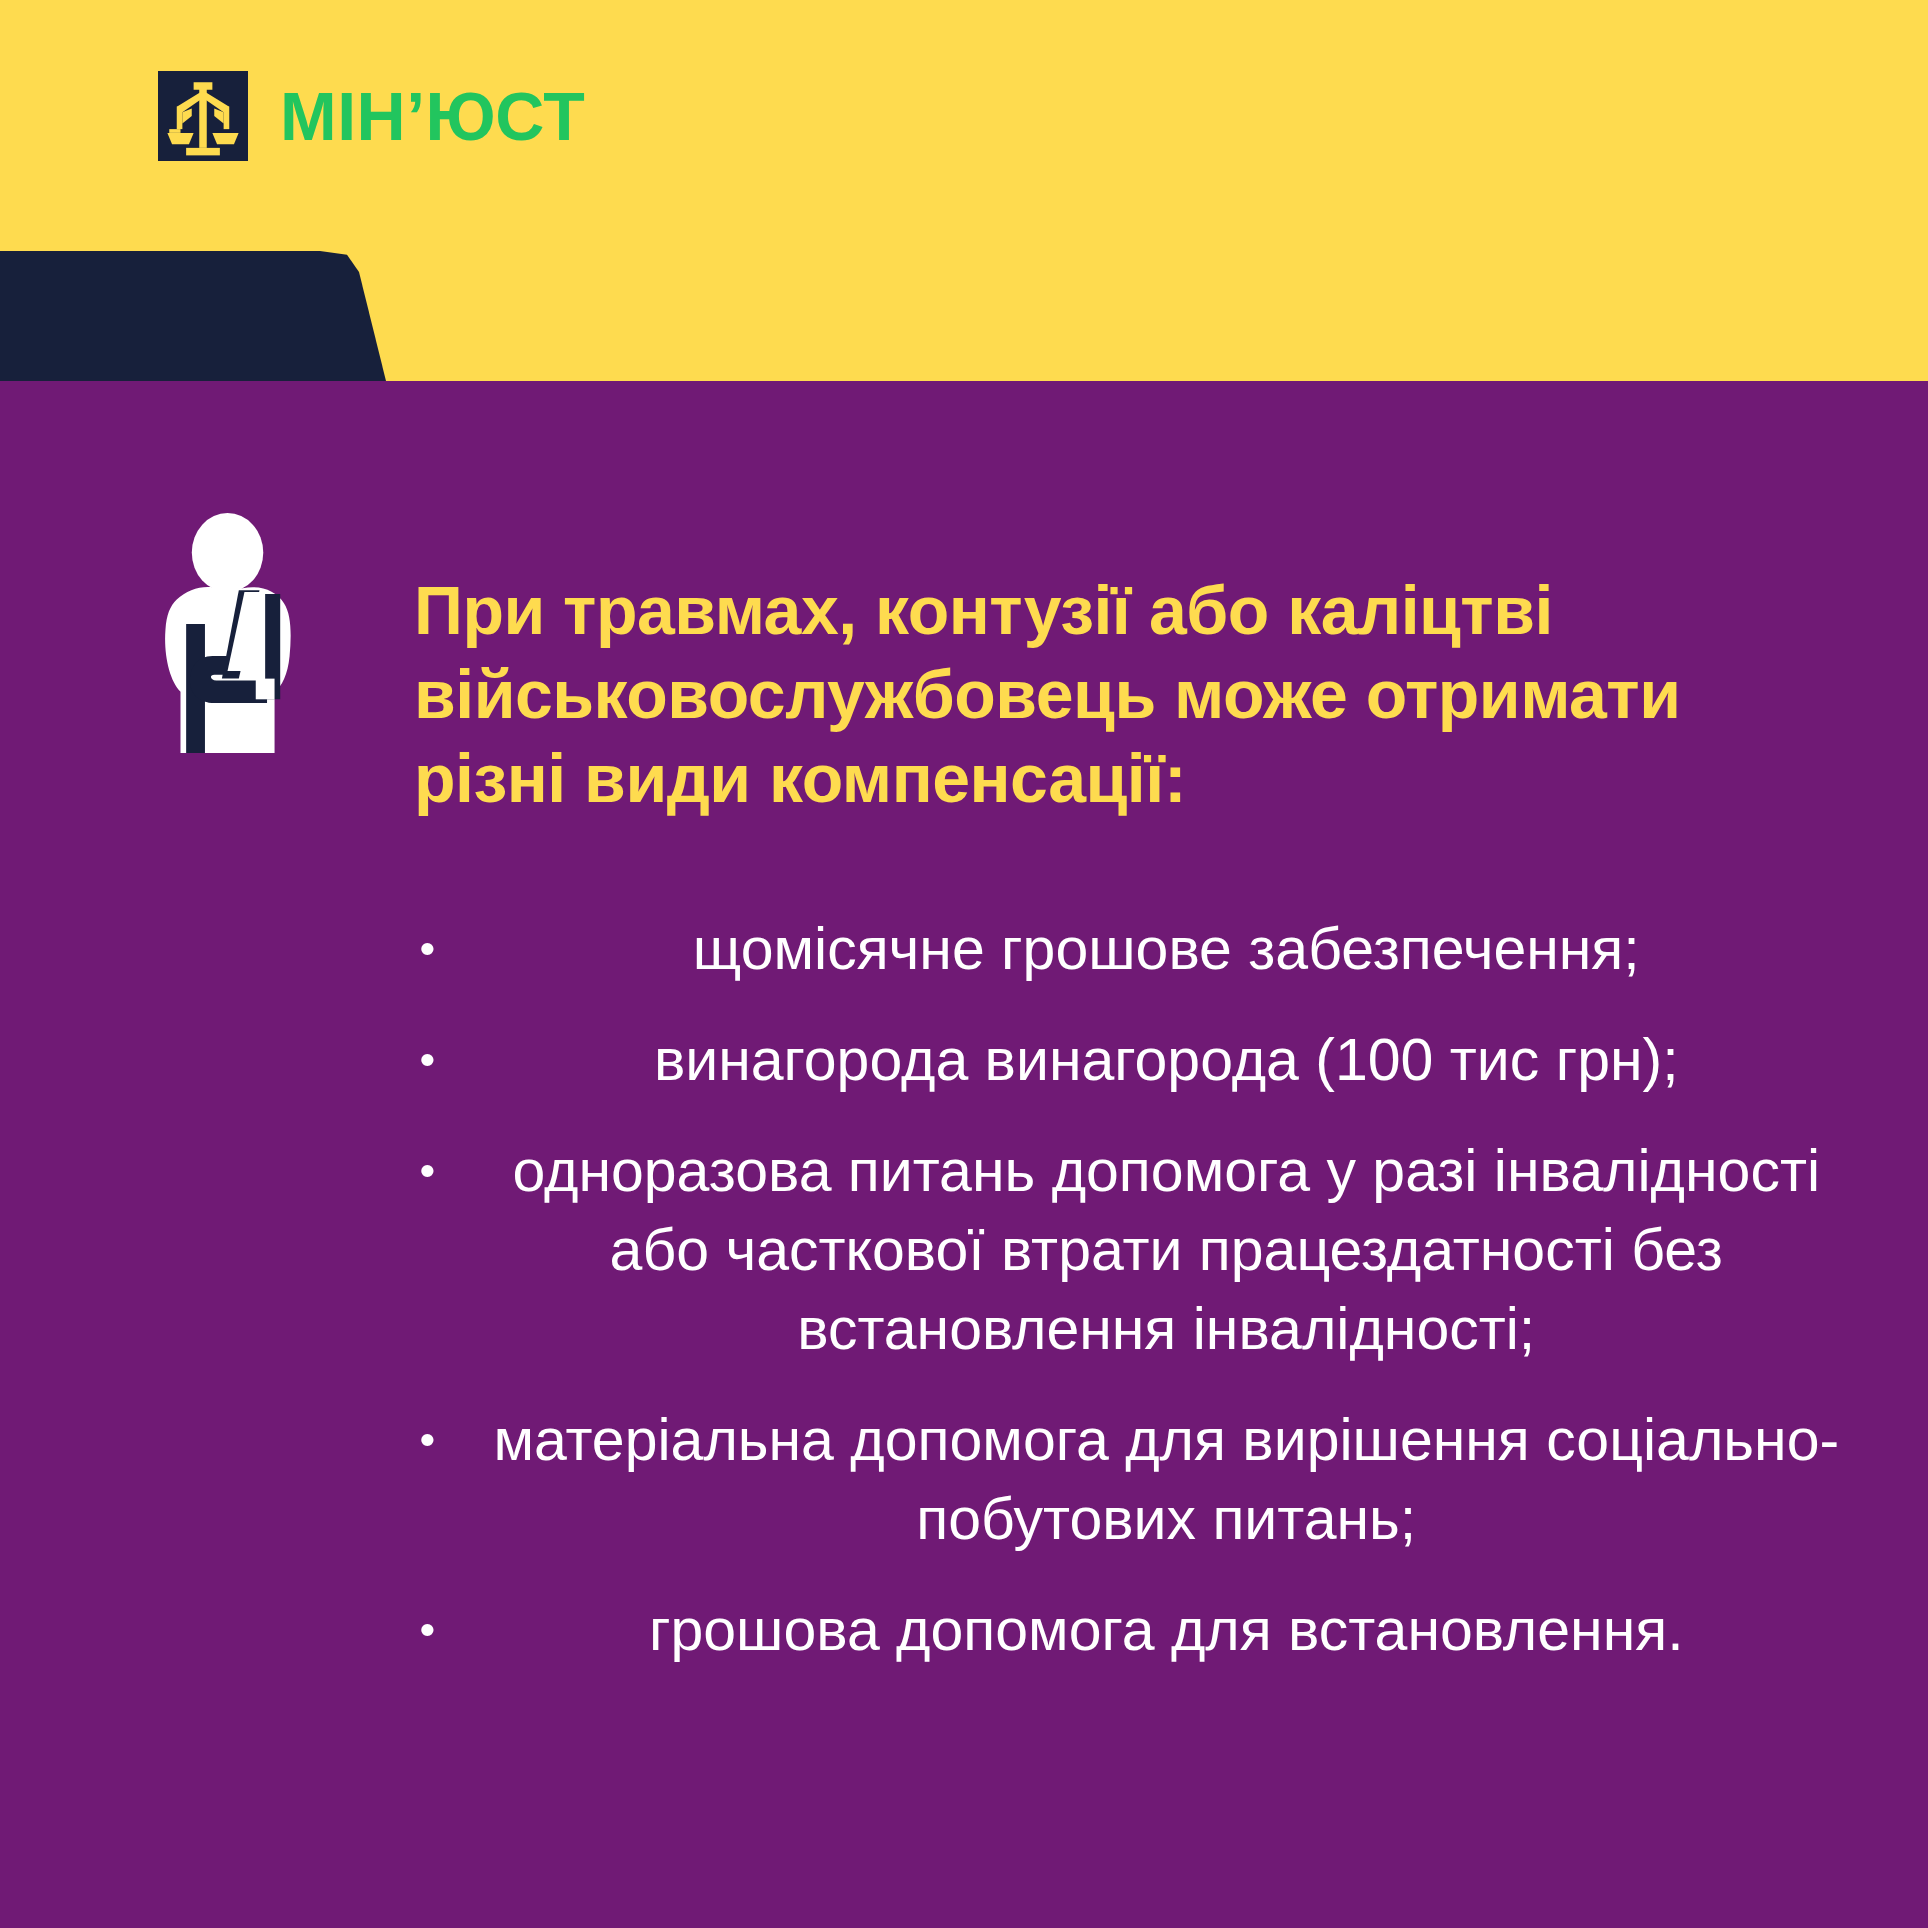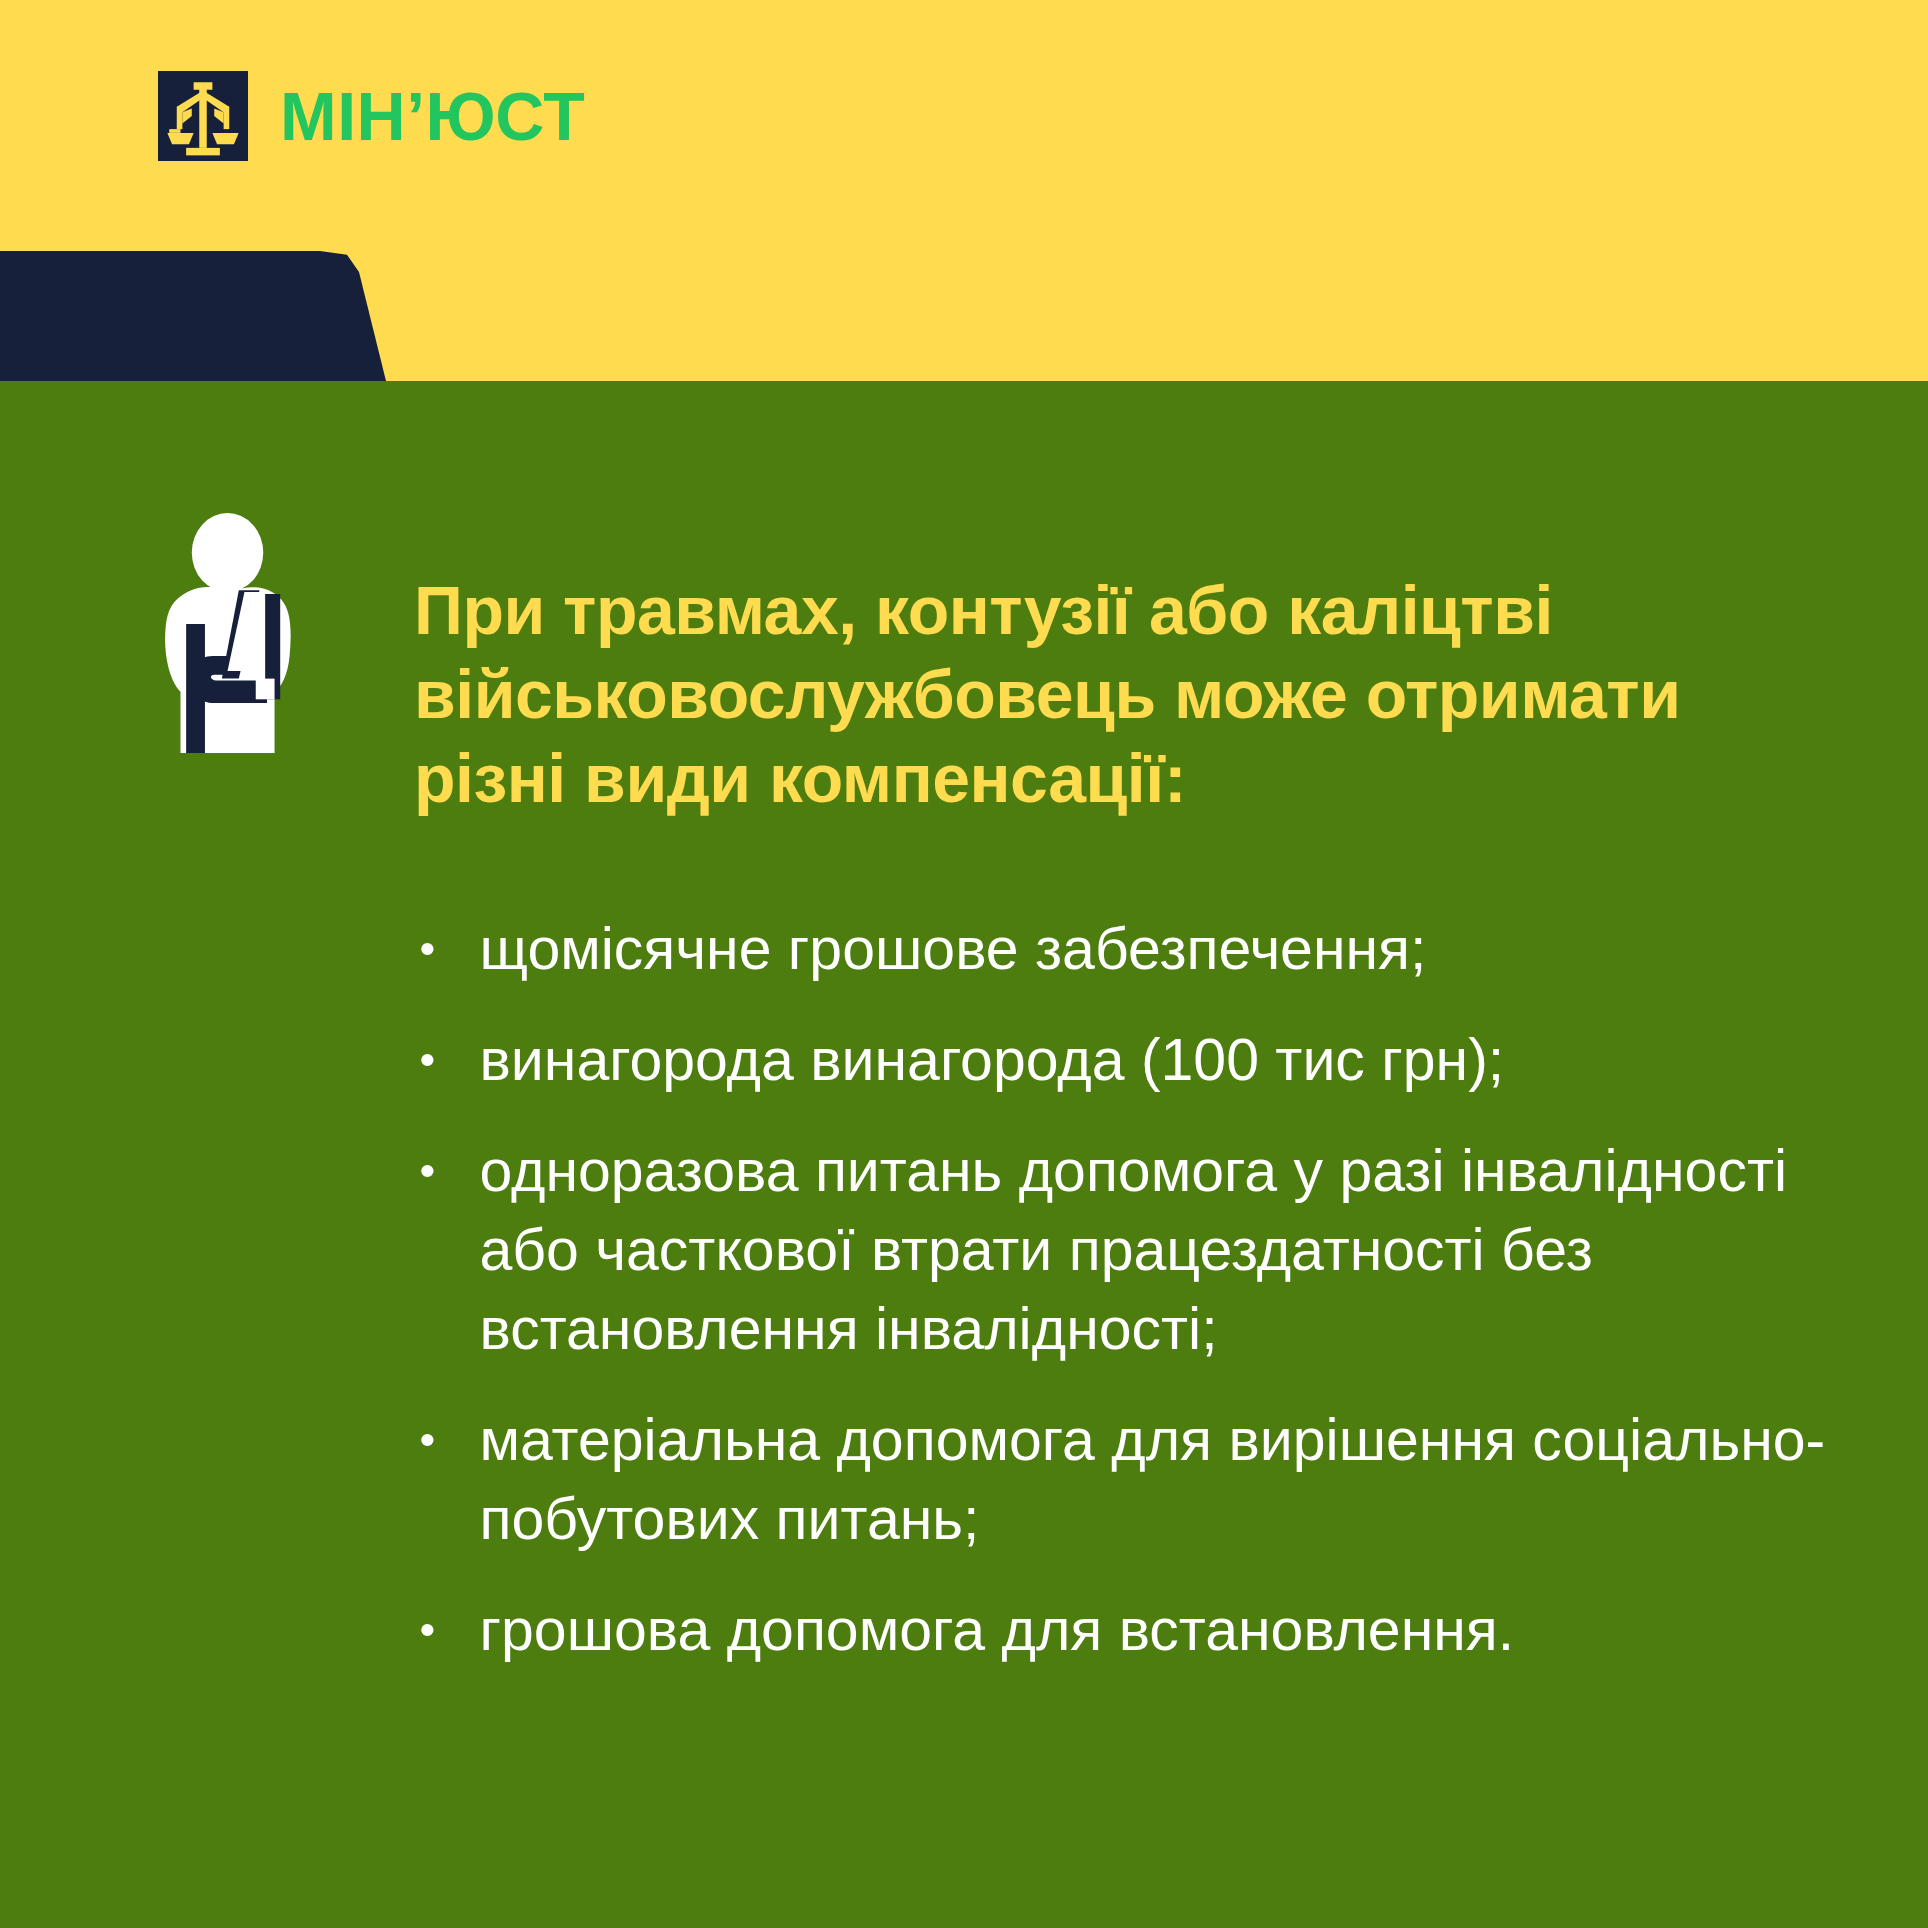--- a/index.html
+++ b/index.html
@@ -70,21 +70,21 @@
     white-space: nowrap;
   }
 
   
   .body-area {
     position: absolute;
     left: 0;
     top: 381px;
     width: 1928px;
     height: 1547px;
-    background: #4d7c0f;
+    background: #701a75;
   }
 
   .person-icon {
     position: absolute;
     left: 141px;
     top: 132px;
     width: 174px;
     height: 240px;
   }
   .person-icon svg { display: block; }
@@ -127,20 +127,21 @@
     flex: 0 0 auto;
     width: 60px;
     color: #FFFFFF;
     font-size: 45px;
     line-height: 1.72;
     text-align: left;
     padding-left: 7.5px;
   }
   .bullet-text {
     flex: 1 1 auto;
+    text-align: center;
   }
 </style>
 </head>
 <body>
 
 <div id="poster">
 
   <div class="header-band"></div>
   <div class="tab-notch"></div>
 

